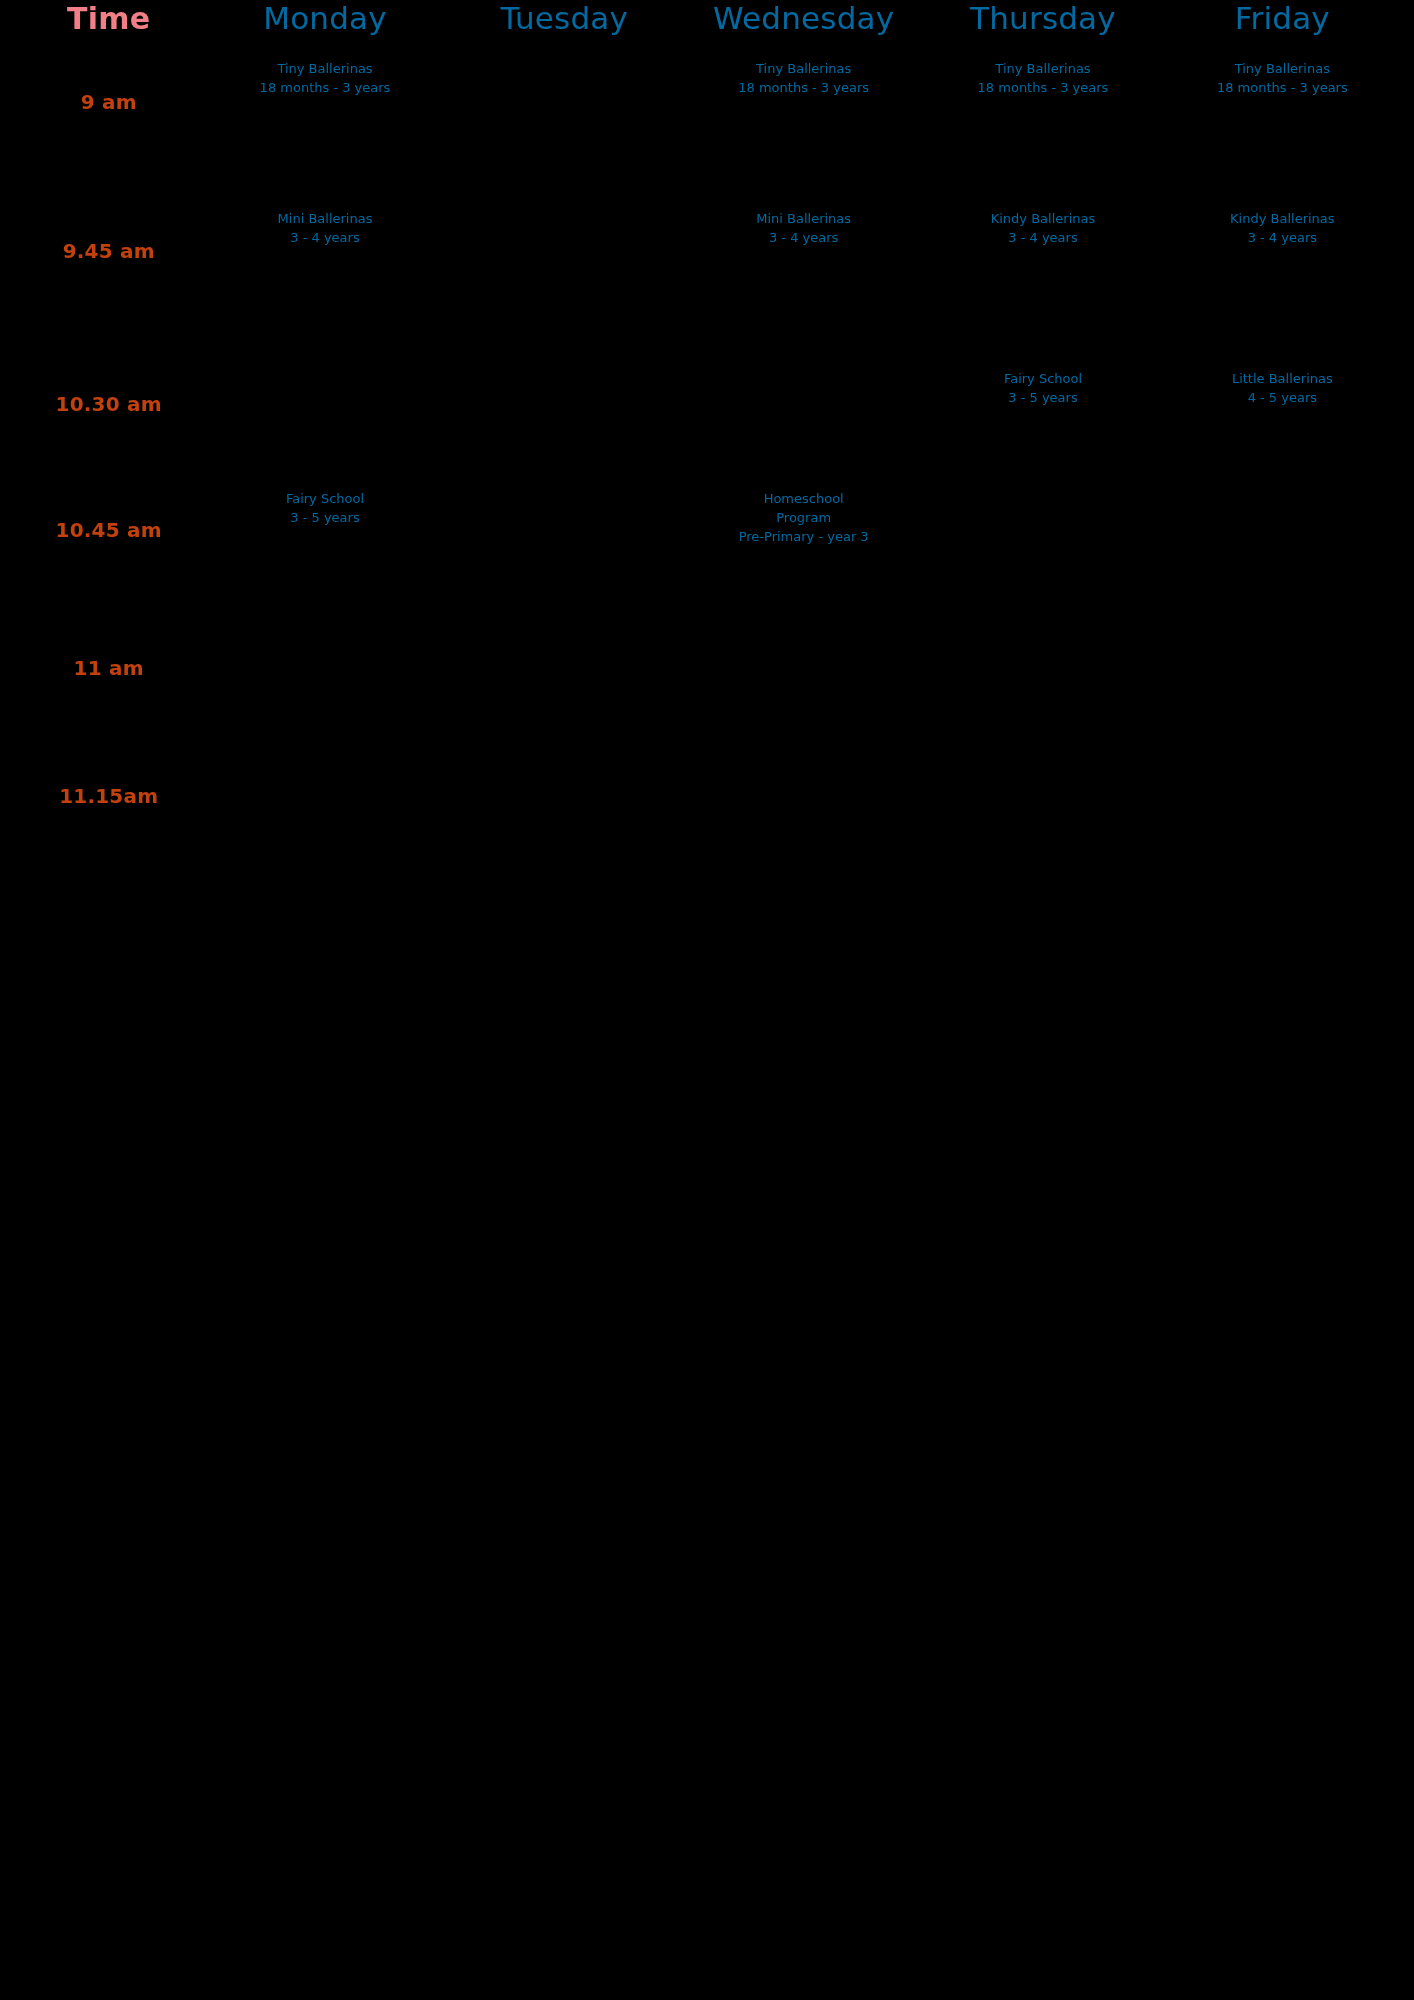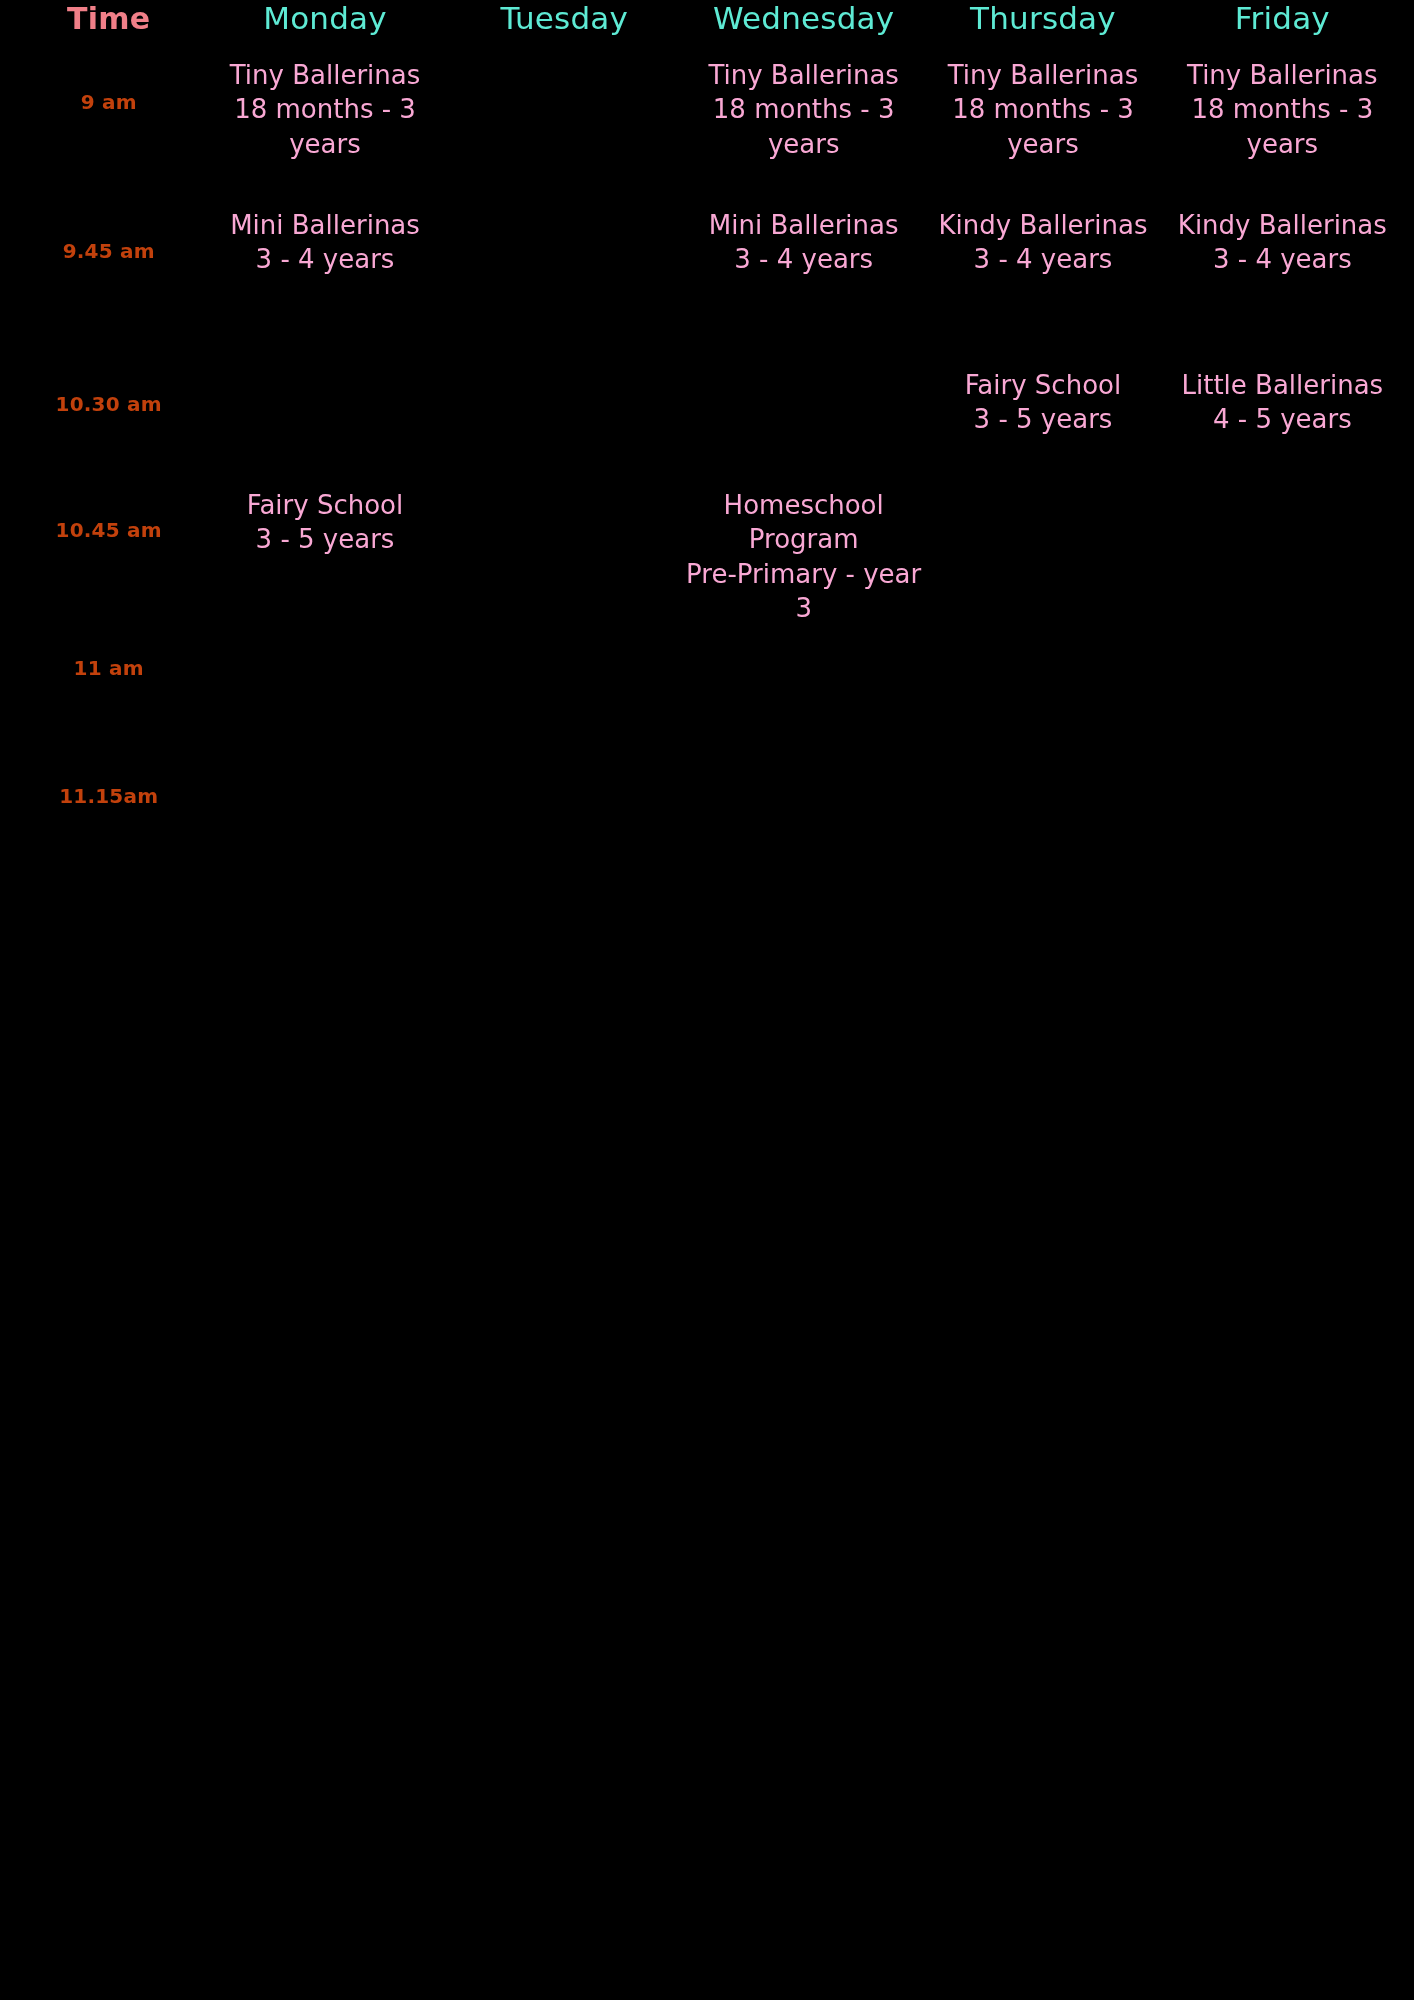--- a/index.html
+++ b/index.html
@@ -24,21 +24,21 @@
     margin-left: 12px;
     border-collapse: collapse;
     table-layout: fixed;
   }
   table.timetable col.c-time { width: 185px; }
   table.timetable col.c-day  { width: 229px; }
 
   thead th {
     font-weight: normal;
     font-size: 31px;
-    color: #5eead4;
+    color: #0369a1;
     padding: 0 0 22px 0;
     text-align: center;
     letter-spacing: 0.2px;
   }
   thead th.time-head {
     font-weight: bold;
     color: #f07f88;
     font-size: 30px;
   }
   tbody td {
@@ -51,23 +51,23 @@
     font-weight: bold;
     font-size: 20px;
     color: #c2410c;
     text-align: center;
     vertical-align: top;
     letter-spacing: 0.2px;
   }
   .tline { display: block; }
 
   .cell-inner {
-    font-size: 26px;
+    font-size: 13px;
     line-height: 1.32;
-    color: #f9a8d4;
+    color: #0369a1;
     white-space: pre-line;
   }
 
   
   tr.r-9am td.time-cell .tline { padding-top: 32px; }
   tr.r-9am td .cell-inner { padding-top: 18px; }
 
   tr.r-945 td.time-cell .tline { padding-top: 31px; }
   tr.r-945 td .cell-inner { padding-top: 16px; }
 

